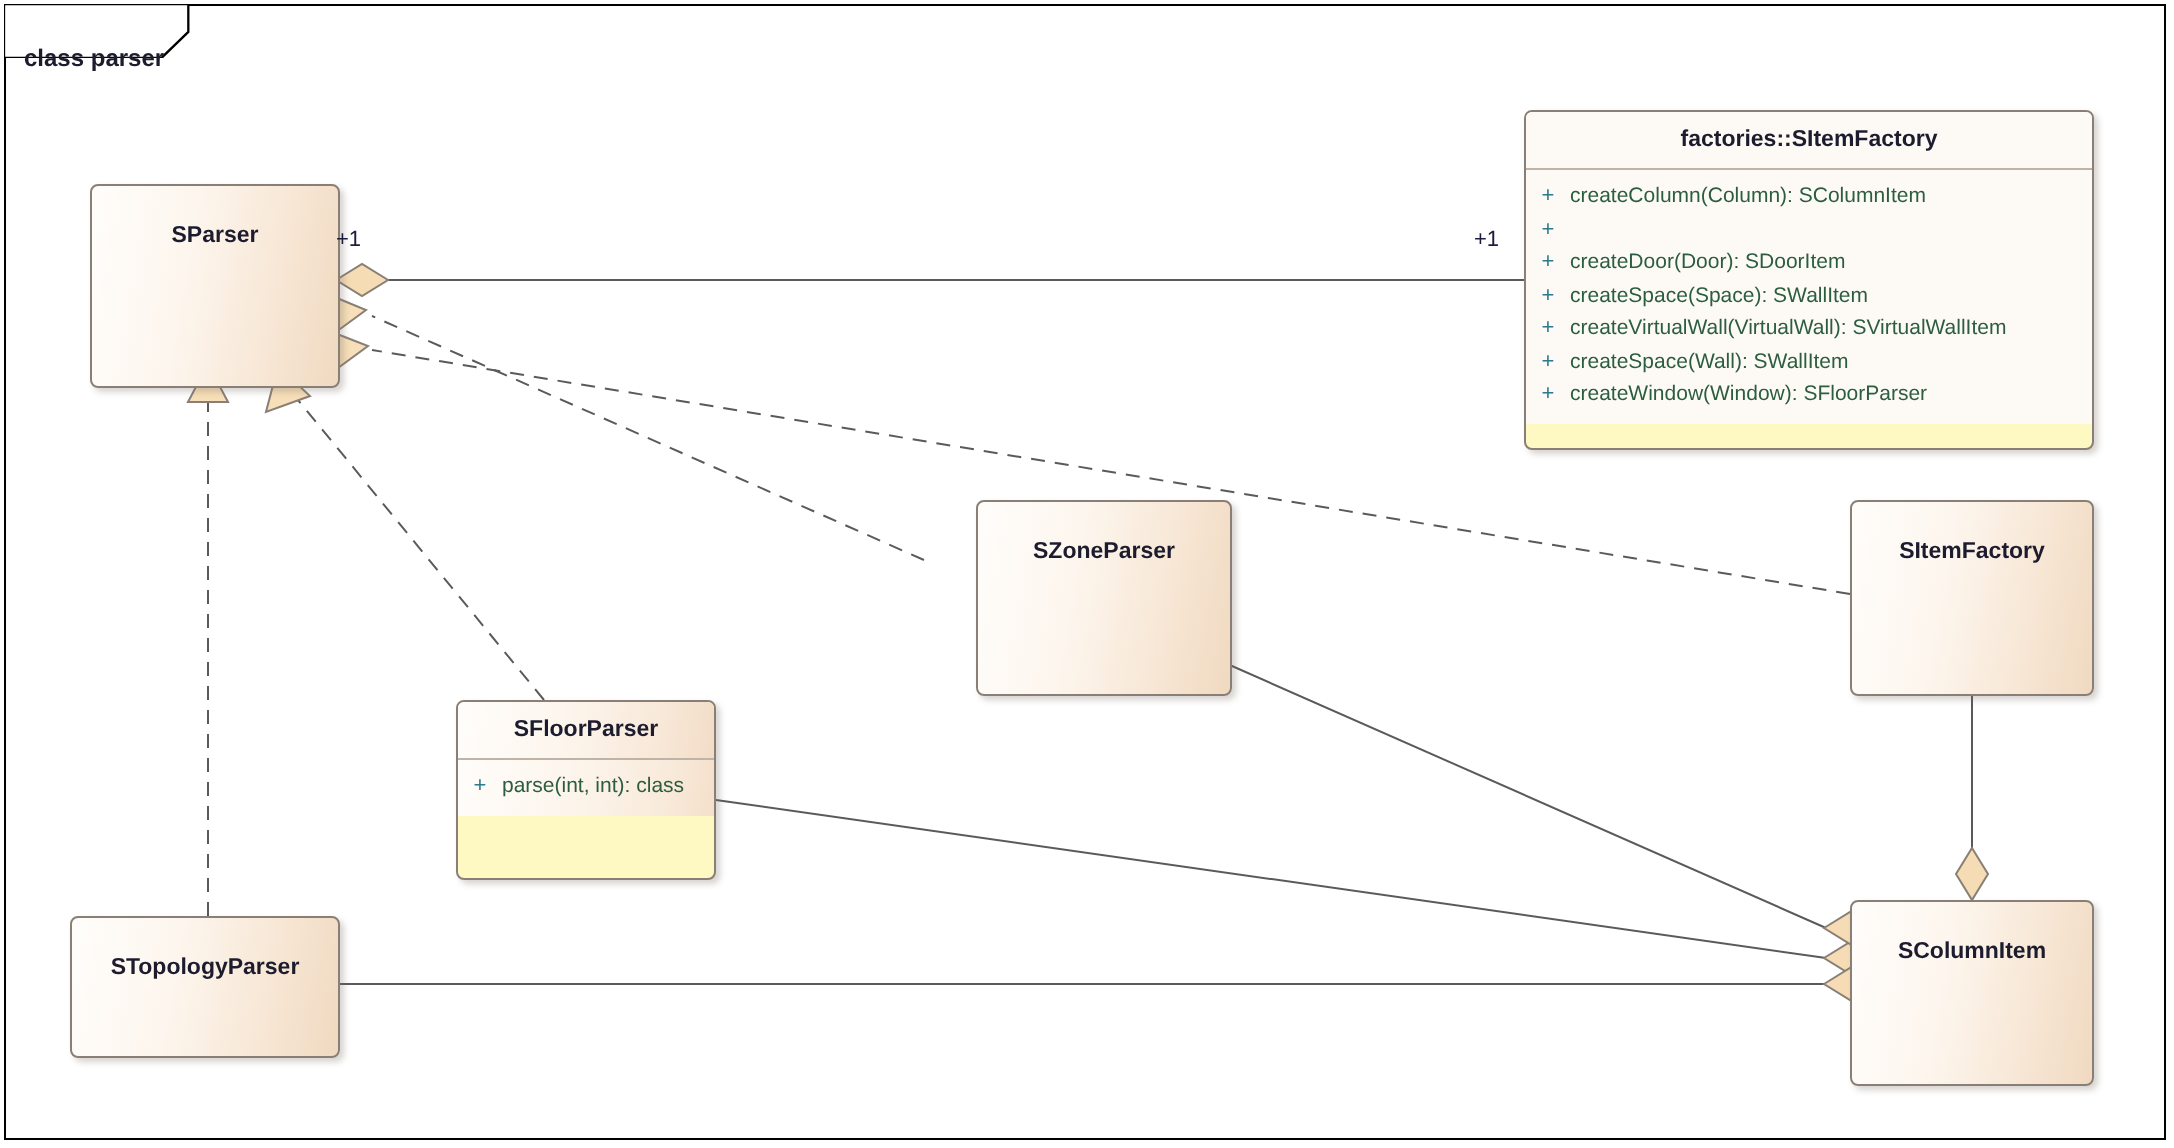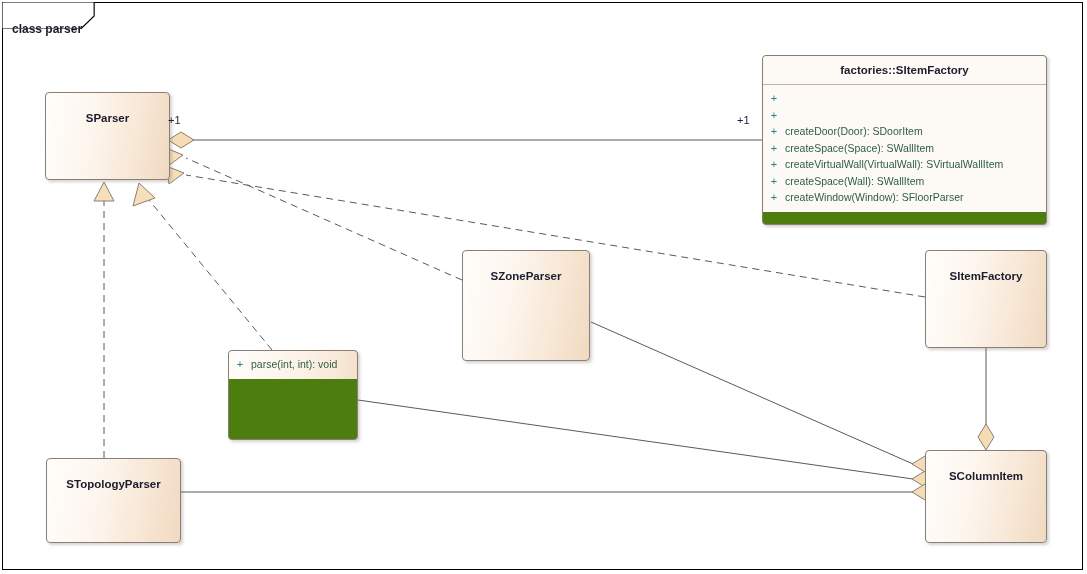--- a/index.html
+++ b/index.html
@@ -62,21 +62,21 @@
     color:#1c1c2e;
     line-height:1.25;
     padding:0 6px;
     white-space:nowrap;
   }
   
   .cls.plain .cls-title{ padding-top:18px; }
 
   
   .cls.comp{
-    background:#4d7c0f;
+    background:#fef9c3;
     border-color:#8a7f76;
   }
   .cls.comp .cls-title{
     background:linear-gradient(100deg,#fffdfb 0%,#fdf6ee 40%,#f8e8d8 78%,#f2dcc6 100%);
     padding:7px 6px 7px 6px;
     border-bottom:1px solid #bfb3a8;
   }
   .cls.comp.nofill .cls-title{
     background:#fdf9f5;
   }
@@ -161,29 +161,30 @@
       <polygon points="166,148 183,155 168,166"></polygon>
 
       <polygon points="166,166 184,173 169,184"></polygon>
 
       <polygon points="104,182 114,201 94,201"></polygon>
 
       <polygon points="139,183 155,198 133,206"></polygon>
     </g>
   </svg>
 
-  <div class="cls plain" style="left:45px;top:92px;width:125px;height:88px;">
+  <div class="cls plain" style="left:45px;top:92px;width:125px;height:102px;">
     <div class="cls-title">SParser</div>
   </div>
 
   <div class="cls comp nofill" style="left:762px;top:55px;width:285px;height:170px;">
     <div class="cls-title">factories::SItemFactory</div>
     <div class="members">
       <div class="member">
         <span class="vis">+</span>
+        <span class="msig">createColumn(Column): SColumnItem</span>
       </div>
       <div class="member">
         <span class="vis">+</span>
       </div>
       <div class="member">
         <span class="vis">+</span>
         <span class="msig">createDoor(Door): SDoorItem</span>
       </div>
       <div class="member">
         <span class="vis">+</span>
@@ -197,38 +198,39 @@
         <span class="vis">+</span>
         <span class="msig">createSpace(Wall): SWallItem</span>
       </div>
       <div class="member">
         <span class="vis">+</span>
         <span class="msig">createWindow(Window): SFloorParser</span>
       </div>
     </div>
   </div>
 
-  <div class="cls plain" style="left:462px;top:250px;width:128px;height:111px;">
+  <div class="cls plain" style="left:488px;top:250px;width:128px;height:98px;">
     <div class="cls-title">SZoneParser</div>
   </div>
 
   <div class="cls plain" style="left:925px;top:250px;width:122px;height:98px;">
     <div class="cls-title">SItemFactory</div>
   </div>
 
   <div class="cls comp grad" style="left:228px;top:350px;width:130px;height:90px;">
+    <div class="cls-title">SFloorParser</div>
     <div class="members">
       <div class="member">
         <span class="vis">+</span>
-        <span class="msig">parse(int, int): void</span>
+        <span class="msig">parse(int, int): class</span>
       </div>
     </div>
   </div>
 
-  <div class="cls plain" style="left:46px;top:458px;width:135px;height:85px;">
+  <div class="cls plain" style="left:35px;top:458px;width:135px;height:71px;">
     <div class="cls-title">STopologyParser</div>
   </div>
 
   <div class="cls plain" style="left:925px;top:450px;width:122px;height:93px;">
     <div class="cls-title">SColumnItem</div>
   </div>
 
   <div class="mult" style="left:168px;top:114px;">+1</div>
 
   <div class="mult" style="left:737px;top:114px;">+1</div>

